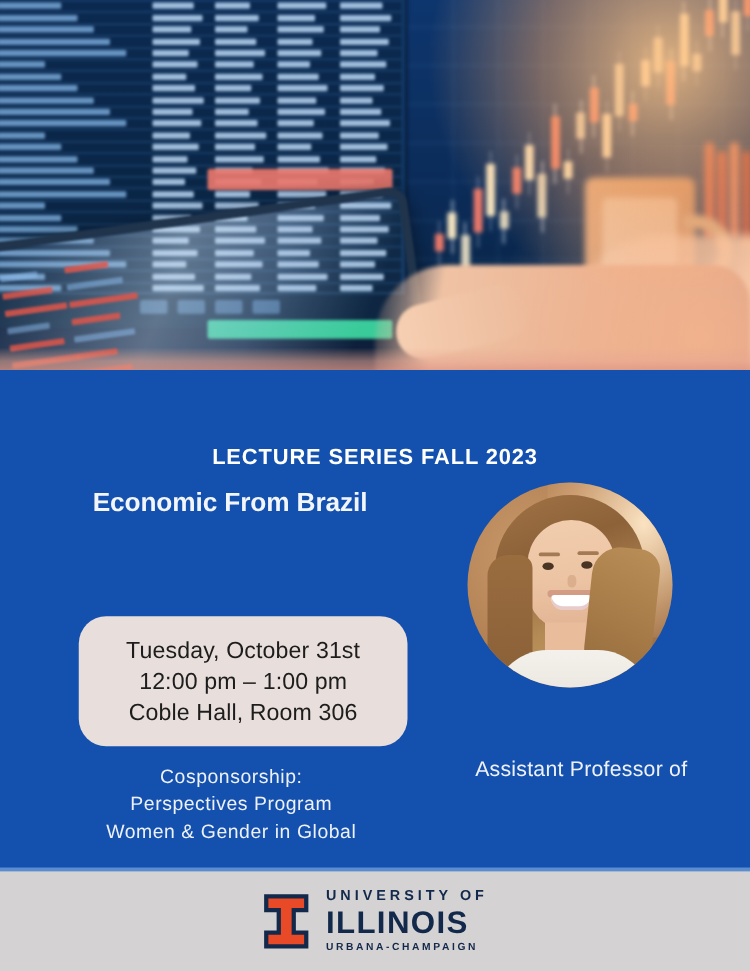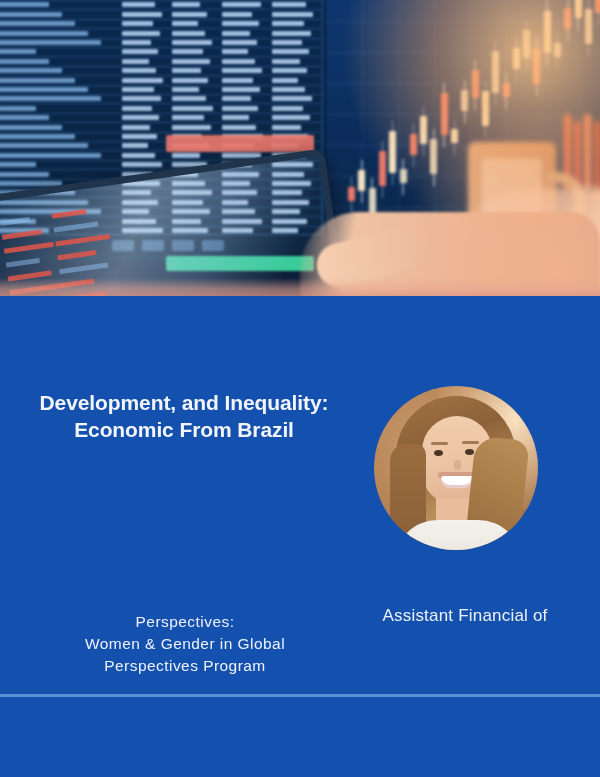--- a/index.html
+++ b/index.html
@@ -669,51 +669,70 @@
     <div class="finger"></div>
 
     <div class="glow-tr"></div>
     <div class="glow-br"></div>
     <div class="hero-fade"></div>
   </div>
 
   <div class="body-blue">
 
 
+    <div class="series">LECTURE SERIES FALL 2023</div>
 
     <div class="talk-title">
-      <div>Development, and Inequality:</div>
       <div>Economic From Brazil</div>
     </div>
 
+    <div class="datebox">
+      <div>Tuesday, October 31st</div>
+      <div>12:00 pm – 1:00 pm</div>
+      <div>Coble Hall, Room 306</div>
+    </div>
 
     <div class="cospon">
-      <div>Perspectives:</div>
+      <div>Cosponsorship:</div>
+      <div>Perspectives Program</div>
       <div>Women &amp; Gender in Global</div>
-      <div>Perspectives Program</div>
     </div>
 
     <div class="headshot">
       <div class="hs-bg-light"></div>
       <div class="hs-hair"></div>
       <div class="hs-face"></div>
       <div class="hs-brow" style="left:57px; top:56px;"></div>
       <div class="hs-brow" style="left:88px; top:55px;"></div>
       <div class="hs-eye" style="left:60px; top:64px;"></div>
       <div class="hs-eye" style="left:91px; top:63px;"></div>
       <div class="hs-nose"></div>
       <div class="hs-lip"></div>
       <div class="hs-mouth"></div>
       <div class="hs-neck"></div>
       <div class="hs-hair-l"></div>
       <div class="hs-hair-r"></div>
       <div class="hs-shirt"></div>
     </div>
 
     <div class="speaker-role">
-      <div>Assistant Financial of</div>
+      <div>Assistant Professor of</div>
     </div>
   </div>
 
   <div class="rule"></div>
 
+  <div class="footer">
+    <div class="logo">
+      <div class="block-i">
+        <svg width="38" height="46" viewBox="0 0 38 46" aria-hidden="true">
+          <path d="M3 3 H35 V14 H25 V32 H35 V43 H3 V32 H13 V14 H3 Z" fill="#E84A27" stroke="#13294B" stroke-width="3.4" stroke-linejoin="miter"></path>
+        </svg>
+      </div>
+      <div class="logo-words">
+        <span class="w-univ">UNIVERSITY OF</span>
+        <span class="w-ill">ILLINOIS</span>
+        <span class="w-urb">URBANA-CHAMPAIGN</span>
+      </div>
+    </div>
+  </div>
 
 </div>
 
 </body></html>

